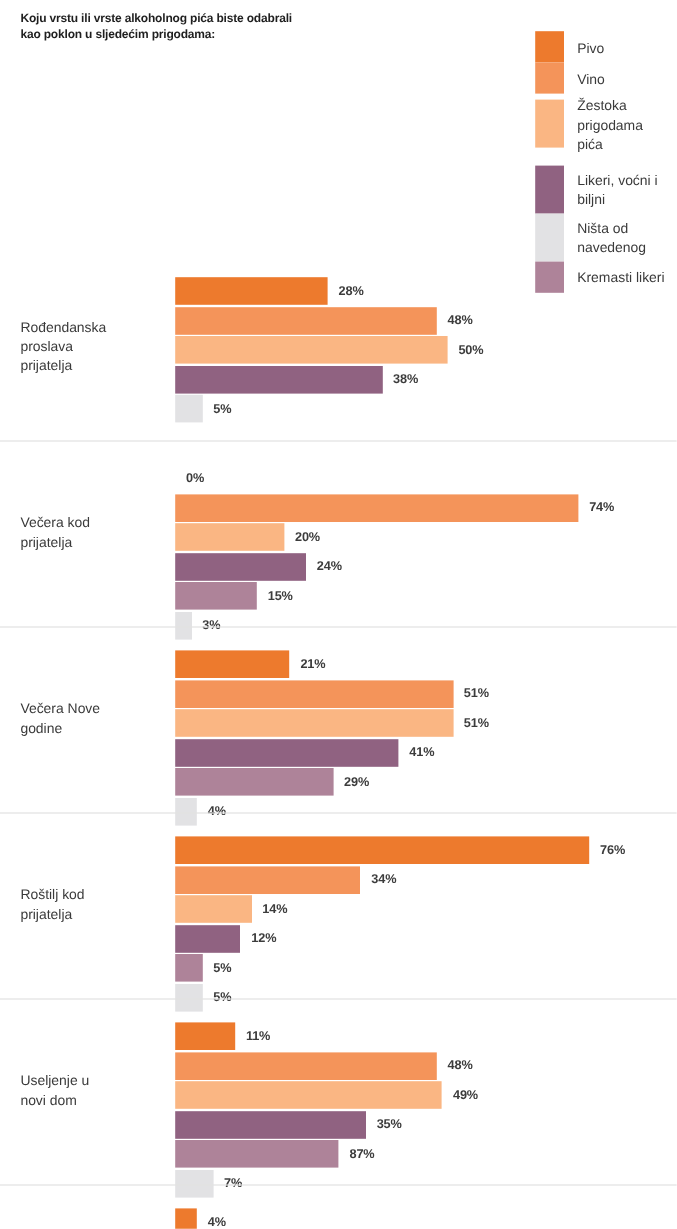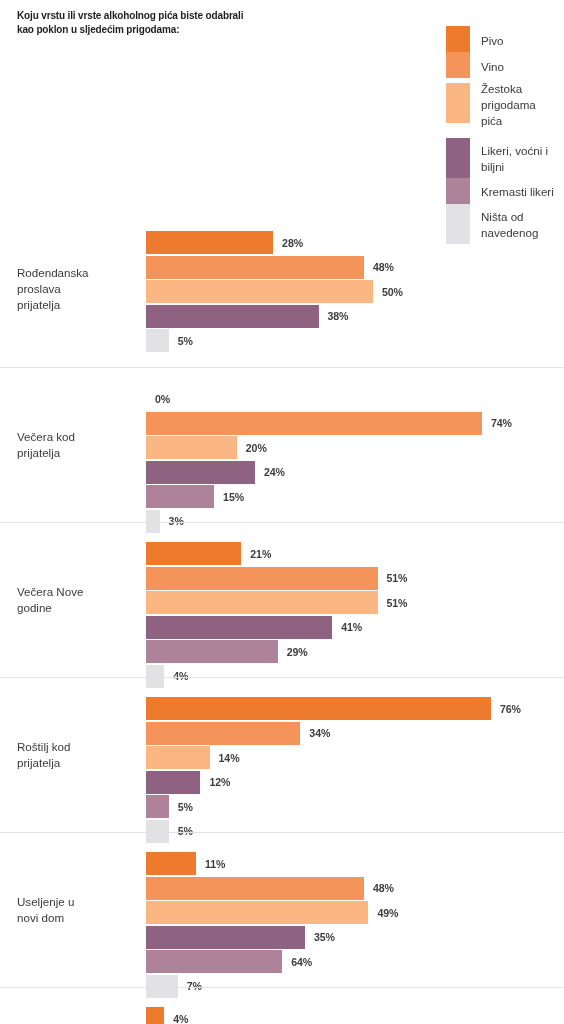--- a/index.html
+++ b/index.html
@@ -133,29 +133,29 @@
         <div class="legend-swatch" style="background: rgb(250, 182, 131);"></div>
         <div class="legend-label">Žestoka
 prigodama pića</div>
       </div>
       <div class="legend-gap"></div>
       <div class="legend-row tall">
         <div class="legend-swatch" style="background: rgb(144, 98, 129);"></div>
         <div class="legend-label">Likeri, voćni i
 biljni</div>
       </div>
-      <div class="legend-row">
-        <div class="legend-swatch" style="background: rgb(174, 131, 153);"></div>
-        <div class="legend-label">Kremasti likeri</div>
-      </div>
       <div class="legend-row tall">
         <div class="legend-swatch" style="background: rgb(226, 226, 228);"></div>
         <div class="legend-label">Ništa od
 navedenog</div>
       </div>
+      <div class="legend-row">
+        <div class="legend-swatch" style="background: rgb(174, 131, 153);"></div>
+        <div class="legend-label">Kremasti likeri</div>
+      </div>
     </div>
 </div>
 
 <div class="groups" id="groups">
     <div class="group">
       <div class="group-label">Rođendanska
 proslava
 prijatelja</div>
       <div class="bars">
         <div class="bar-row">
@@ -285,21 +285,21 @@
         <div class="bar-row">
           <div class="bar" style="width: 222.46px; background: rgb(250, 182, 131);"></div>
           <div class="bar-value">49%</div>
         </div>
         <div class="bar-row">
           <div class="bar" style="width: 158.9px; background: rgb(144, 98, 129);"></div>
           <div class="bar-value">35%</div>
         </div>
         <div class="bar-row">
           <div class="bar" style="width: 136.2px; background: rgb(174, 131, 153);"></div>
-          <div class="bar-value">64%</div>
+          <div class="bar-value">87%</div>
         </div>
         <div class="bar-row">
           <div class="bar" style="width: 31.78px; background: rgb(226, 226, 228);"></div>
           <div class="bar-value">7%</div>
         </div>
       </div>
     </div>
     <div class="group last">
       <div class="bars">
         <div class="bar-row">

